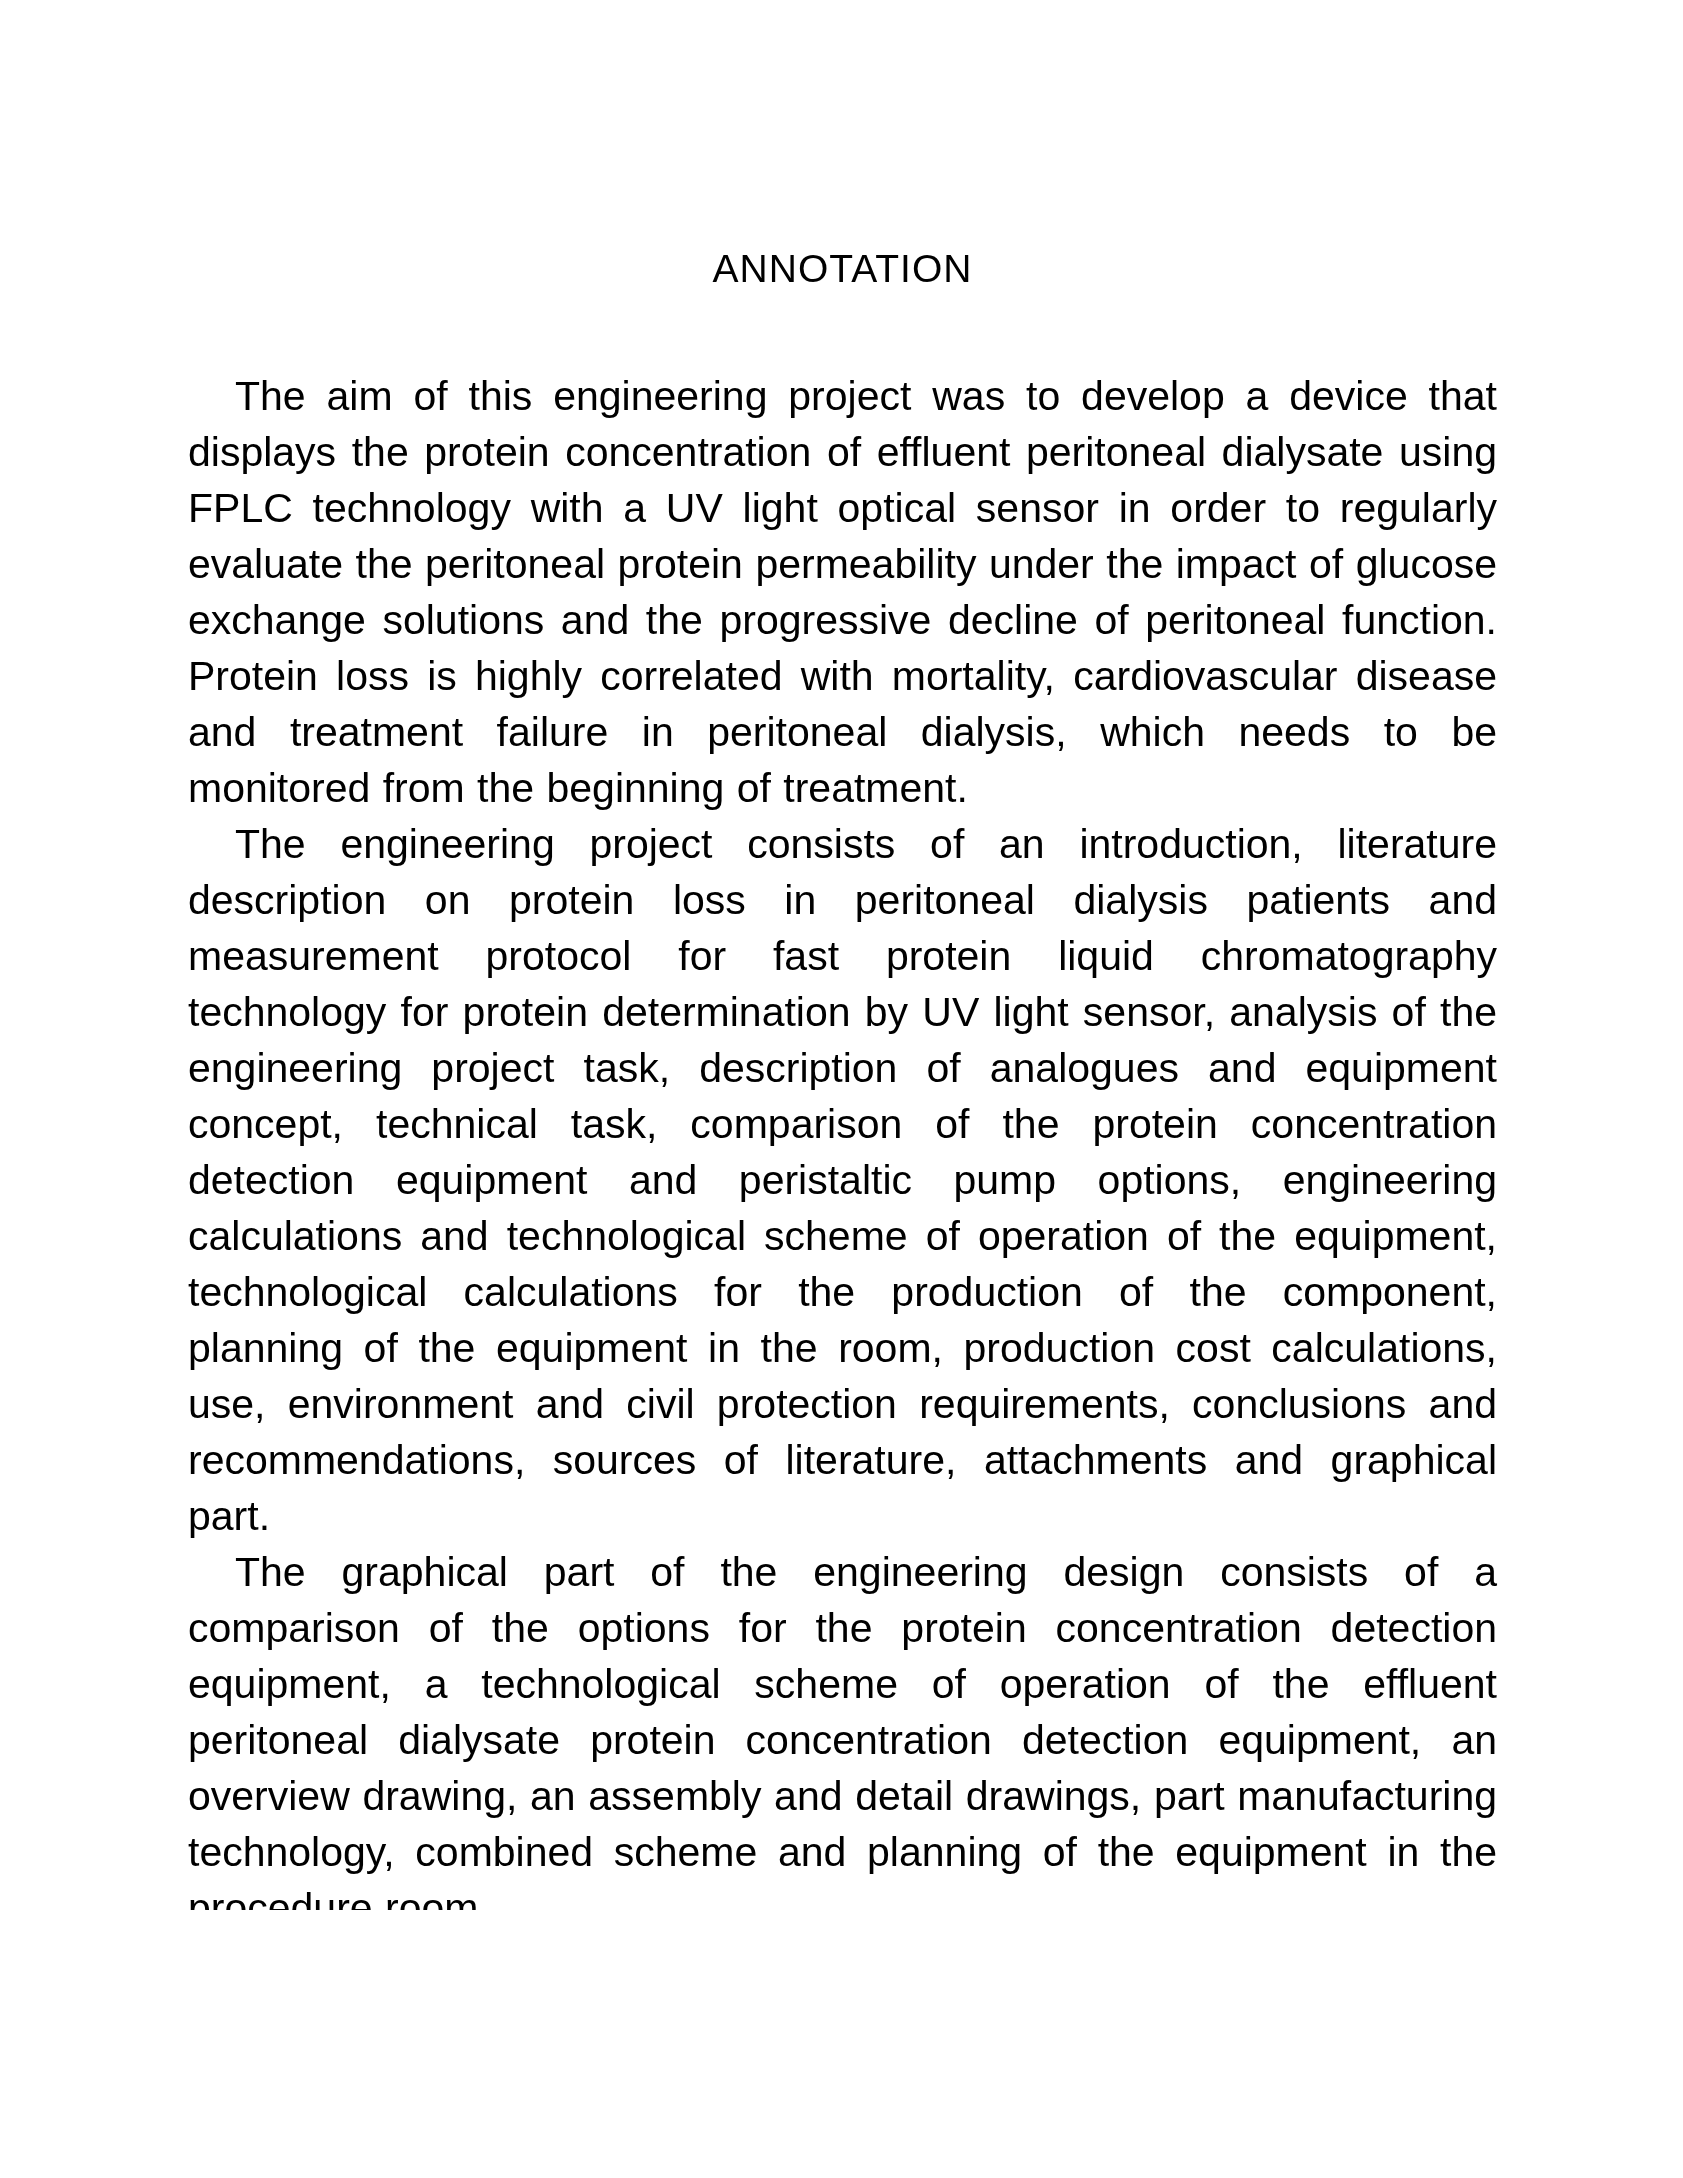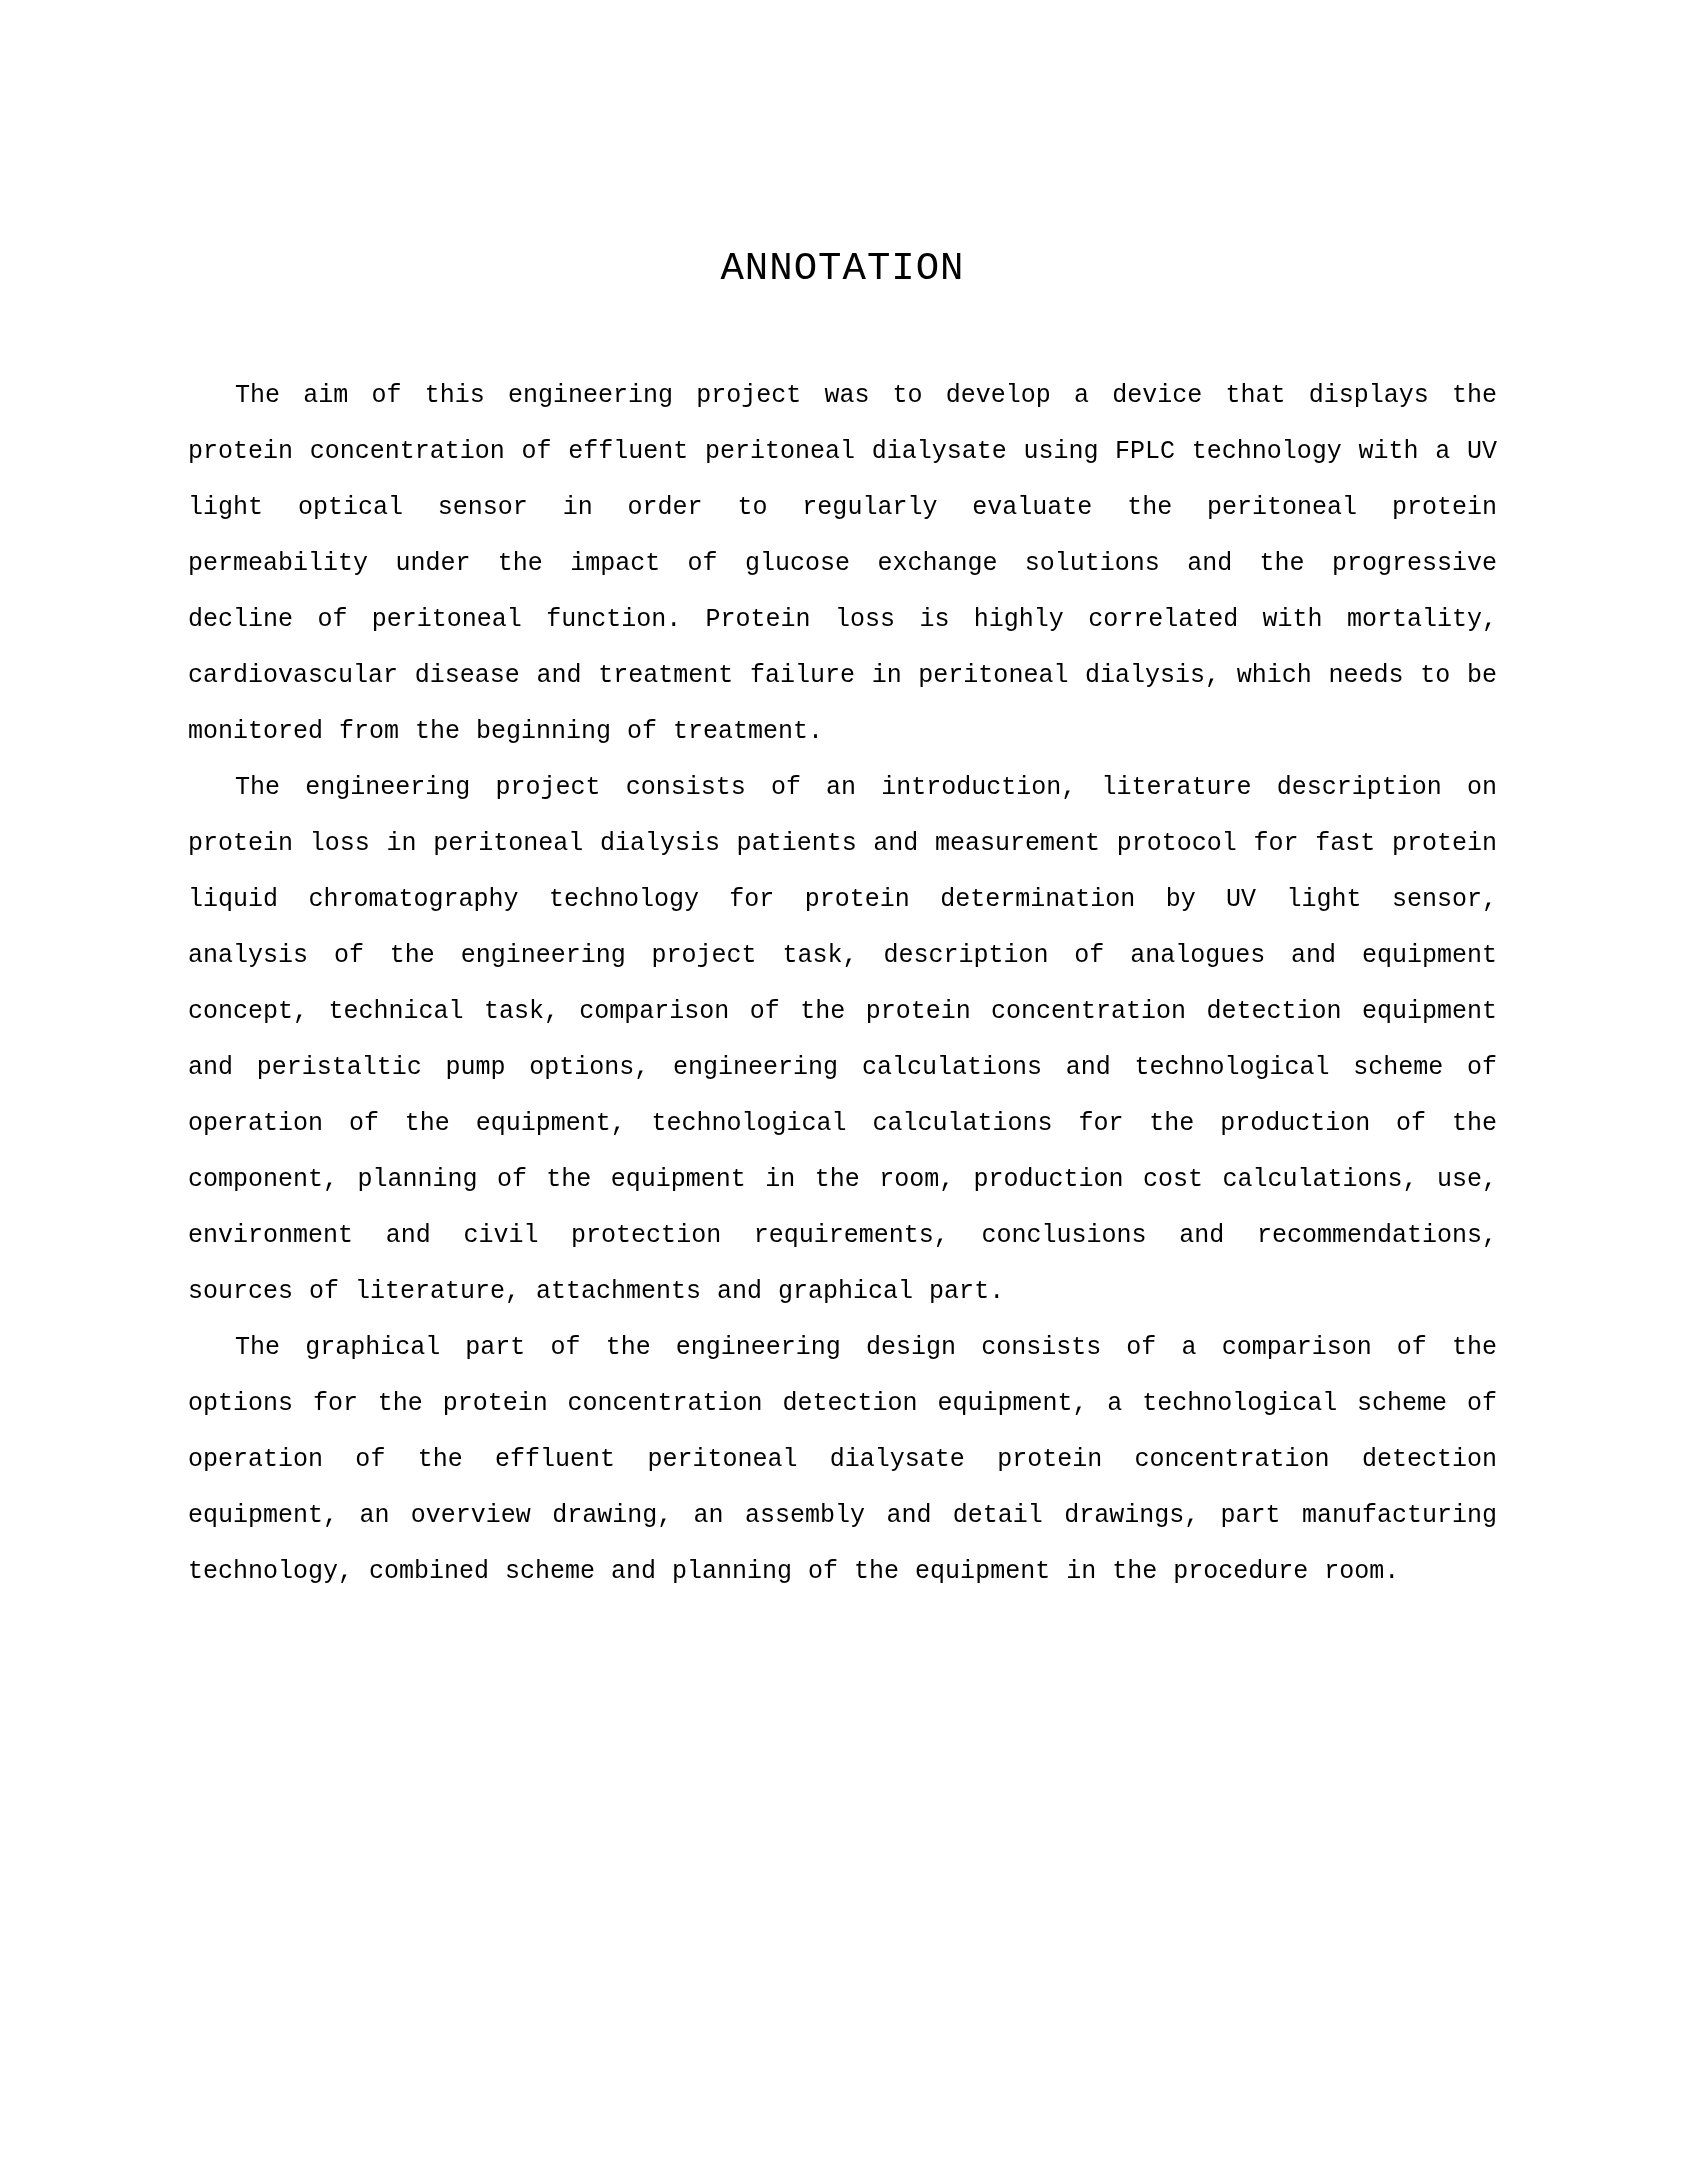--- a/index.html
+++ b/index.html
@@ -6,39 +6,39 @@
     margin: 0;
     padding: 0;
     background: #ffffff;
   }
   .page {
     position: relative;
     width: 1683px;
     height: 1910px;
     background: #ffffff;
     color: #000000;
-    font-family: Liberation Mono, monospace;
+    font-family: Liberation Sans, sans-serif;
     overflow: hidden;
   }
   .content {
     position: absolute;
     left: 188px;
     top: 241px;
     width: 1309px;
   }
   .doc-title {
     font-size: 39px;
     font-weight: normal;
     letter-spacing: 1px;
     text-align: center;
     line-height: 56px;
     margin: 0 0 71px 0;
   }
   .doc-body p {
-    font-size: 25px;
+    font-size: 41px;
     line-height: 56px;
     text-align: justify;
     text-indent: 47px;
     margin: 0;
     word-spacing: 1px;
   }
   .page-number {
     position: absolute;
     left: 188px;
     top: 1996px;

